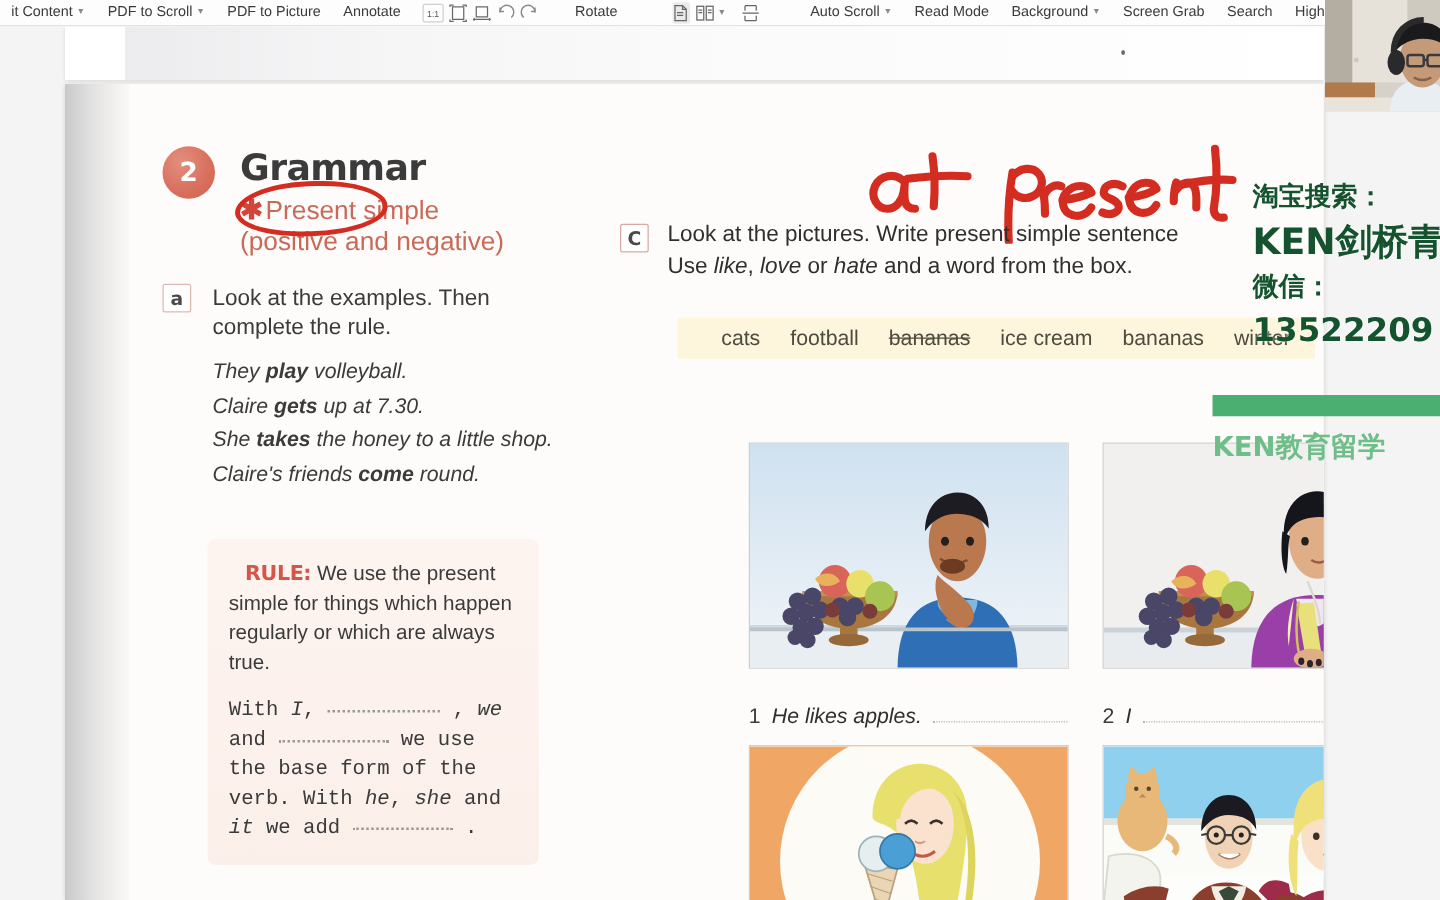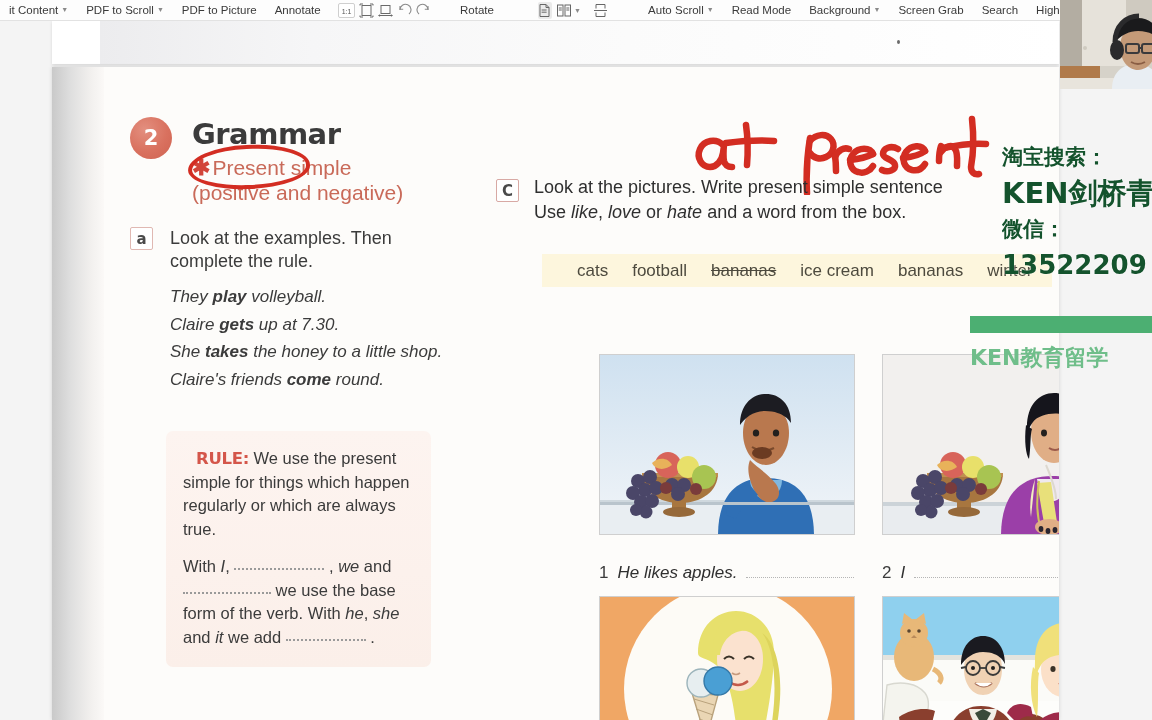--- a/index.html
+++ b/index.html
@@ -125,21 +125,21 @@
     position:absolute; left:36px; top:320px; width:265px;
     background:linear-gradient(180deg,#fdf4f0 0%,#fcf1ec 60%,#fbefe9 100%);
     border-radius:7px;
     padding:16px 17px 18px 17px;
     font-size:16.5px; line-height:23.5px; color:#3b3b3b;
   }
   #rule-box .rule-kw{
     font-family:"DejaVu Sans", sans-serif;
     font-weight:bold; color:#d4564a; letter-spacing:-0.3px;margin-left:13px;
   }
-  #rule-box p+p{ margin-top:14px; }
+  #rule-box p+p{ margin-top:14px;font-family:Liberation Mono, monospace; }
   .blank{
     display:inline-block;
     border-bottom:2px dotted #9a9a9a;
     vertical-align:2px;
   }
   .blank.w1{ width:90px; }
   .blank.w2{ width:88px; }
   .blank.w3{ width:80px; }
 
   

